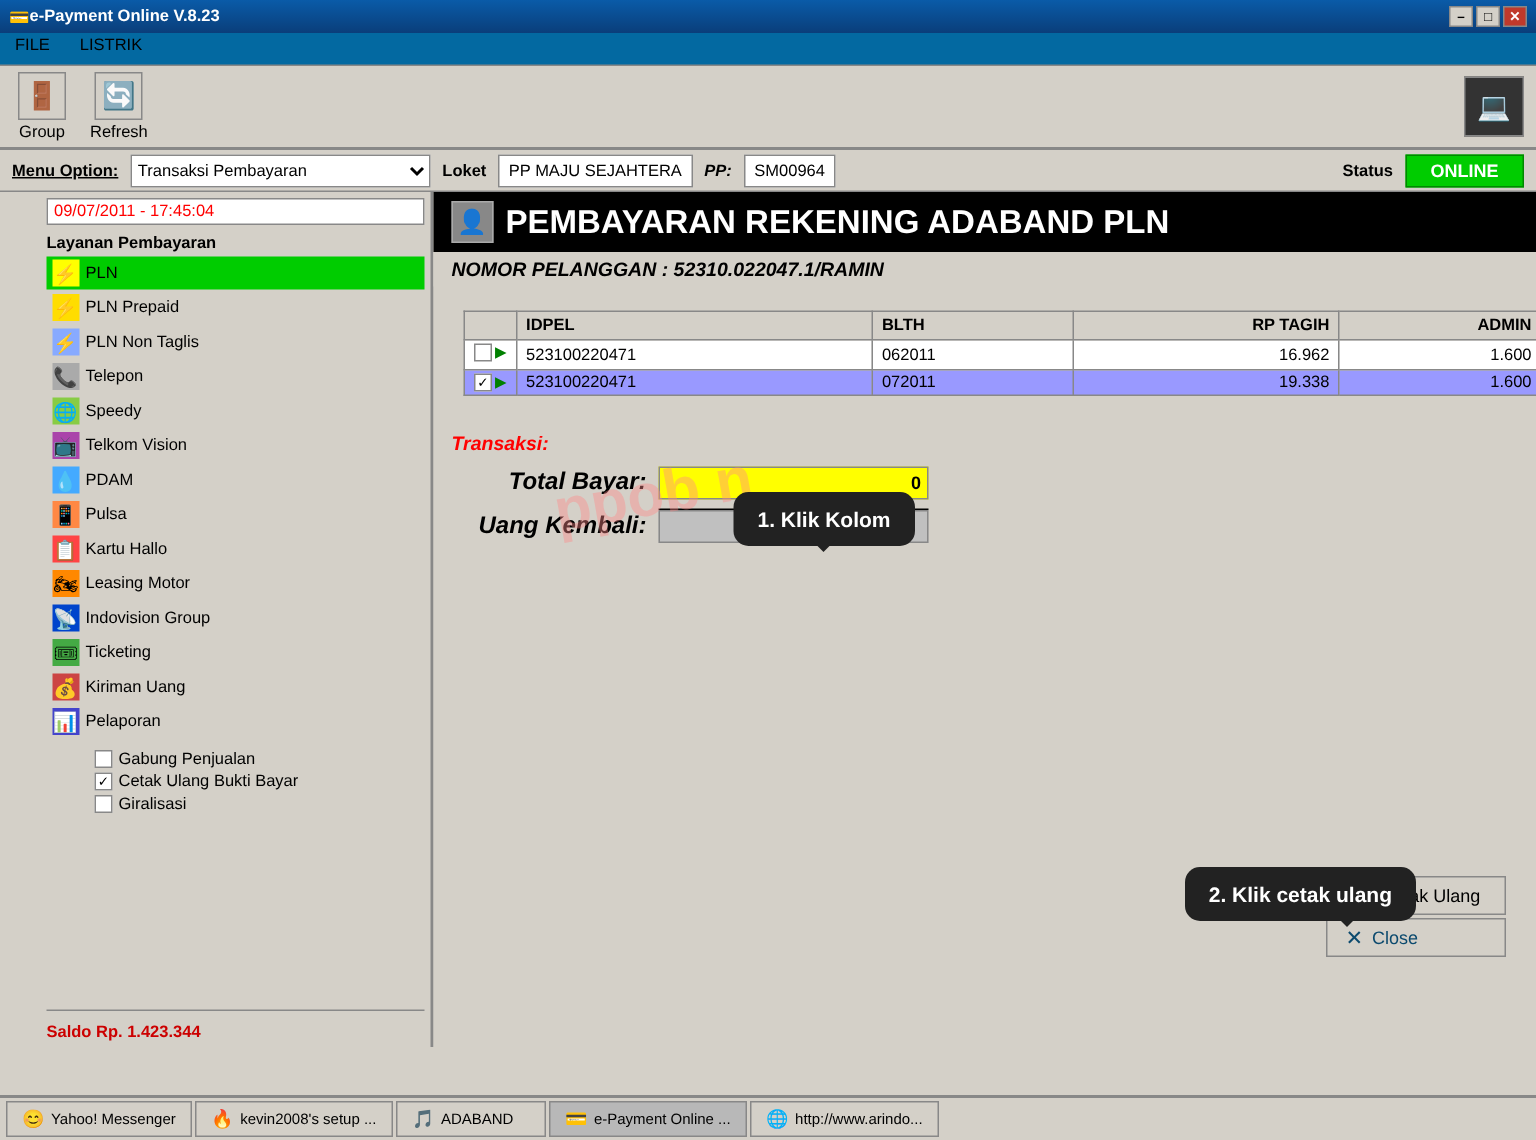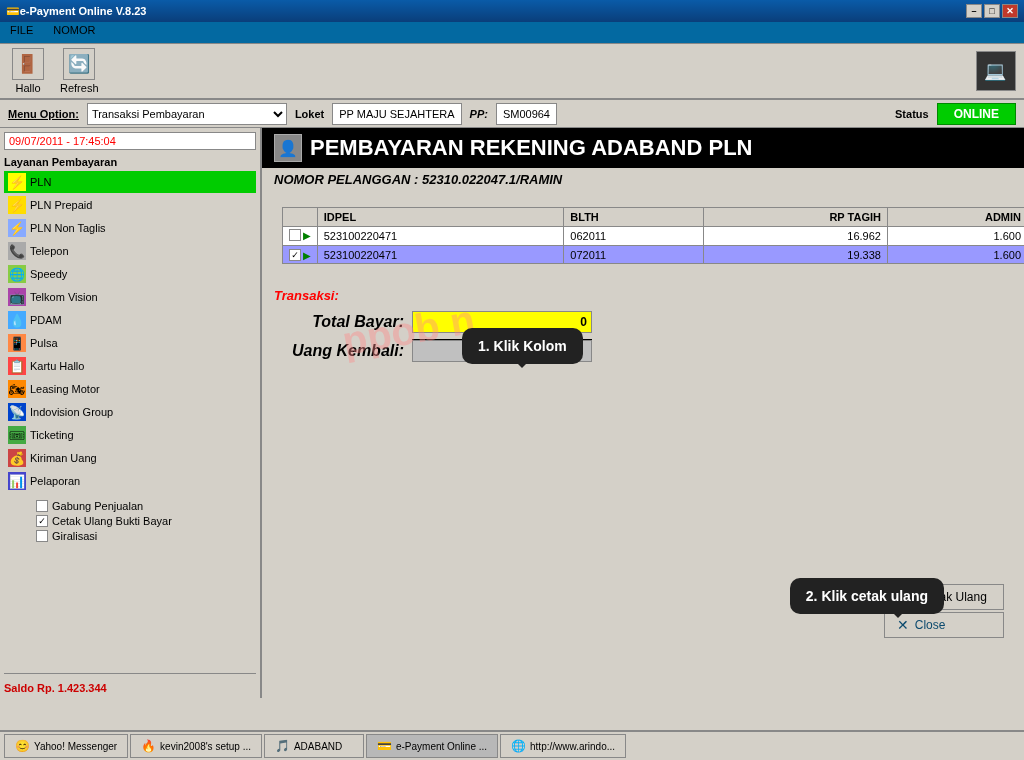--- a/index.html
+++ b/index.html
@@ -126,27 +126,27 @@
   <span class="title-bar-text">e-Payment Online V.8.23</span>
   <div class="title-bar-btns">
     <div class="title-btn">–</div>
     <div class="title-btn">□</div>
     <div class="title-btn close">✕</div>
   </div>
 </div>
 
 <div class="menu-bar">
   <span class="menu-item">FILE</span>
-  <span class="menu-item">NOMOR</span>
+  <span class="menu-item">LISTRIK</span>
 </div>
 
 <div class="toolbar">
   <div class="tool-btn">
     <div class="tool-icon">🚪</div>
-    <span>Hallo</span>
+    <span>Group</span>
   </div>
   <div class="tool-btn">
     <div class="tool-icon">🔄</div>
     <span>Refresh</span>
   </div>
   <div style="flex:1"></div>
   <div style="width:40px;height:40px;background:#333;border:1px solid #888;display:flex;align-items:center;justify-content:center;">
     <span style="color:cyan;font-size:18px;">💻</span>
   </div>
 </div>
@@ -159,21 +159,21 @@
   <span class="loket-label">Loket</span>
   <div class="loket-value">PP MAJU SEJAHTERA</div>
   <span class="pp-label">PP:</span>
   <div class="pp-value">SM00964</div>
   <span class="status-label">Status</span>
   <div class="status-online">ONLINE</div>
 </div>
 
 <div class="main" style="position:relative; height: 570px;">
 
-  <div class="left-panel" style="position:relative;">
+  <div class="left-panel" style="position:relative;margin-left:27px;">
     <div class="datetime-box">09/07/2011 - 17:45:04</div>
     <div class="layanan-label">Layanan Pembayaran</div>
     <div class="layanan-list">
       <div class="layanan-item active">
         <div class="layanan-icon pln">⚡</div>
         <span>PLN</span>
       </div>
       <div class="layanan-item">
         <div class="layanan-icon prepaid">⚡</div>
         <span>PLN Prepaid</span>

